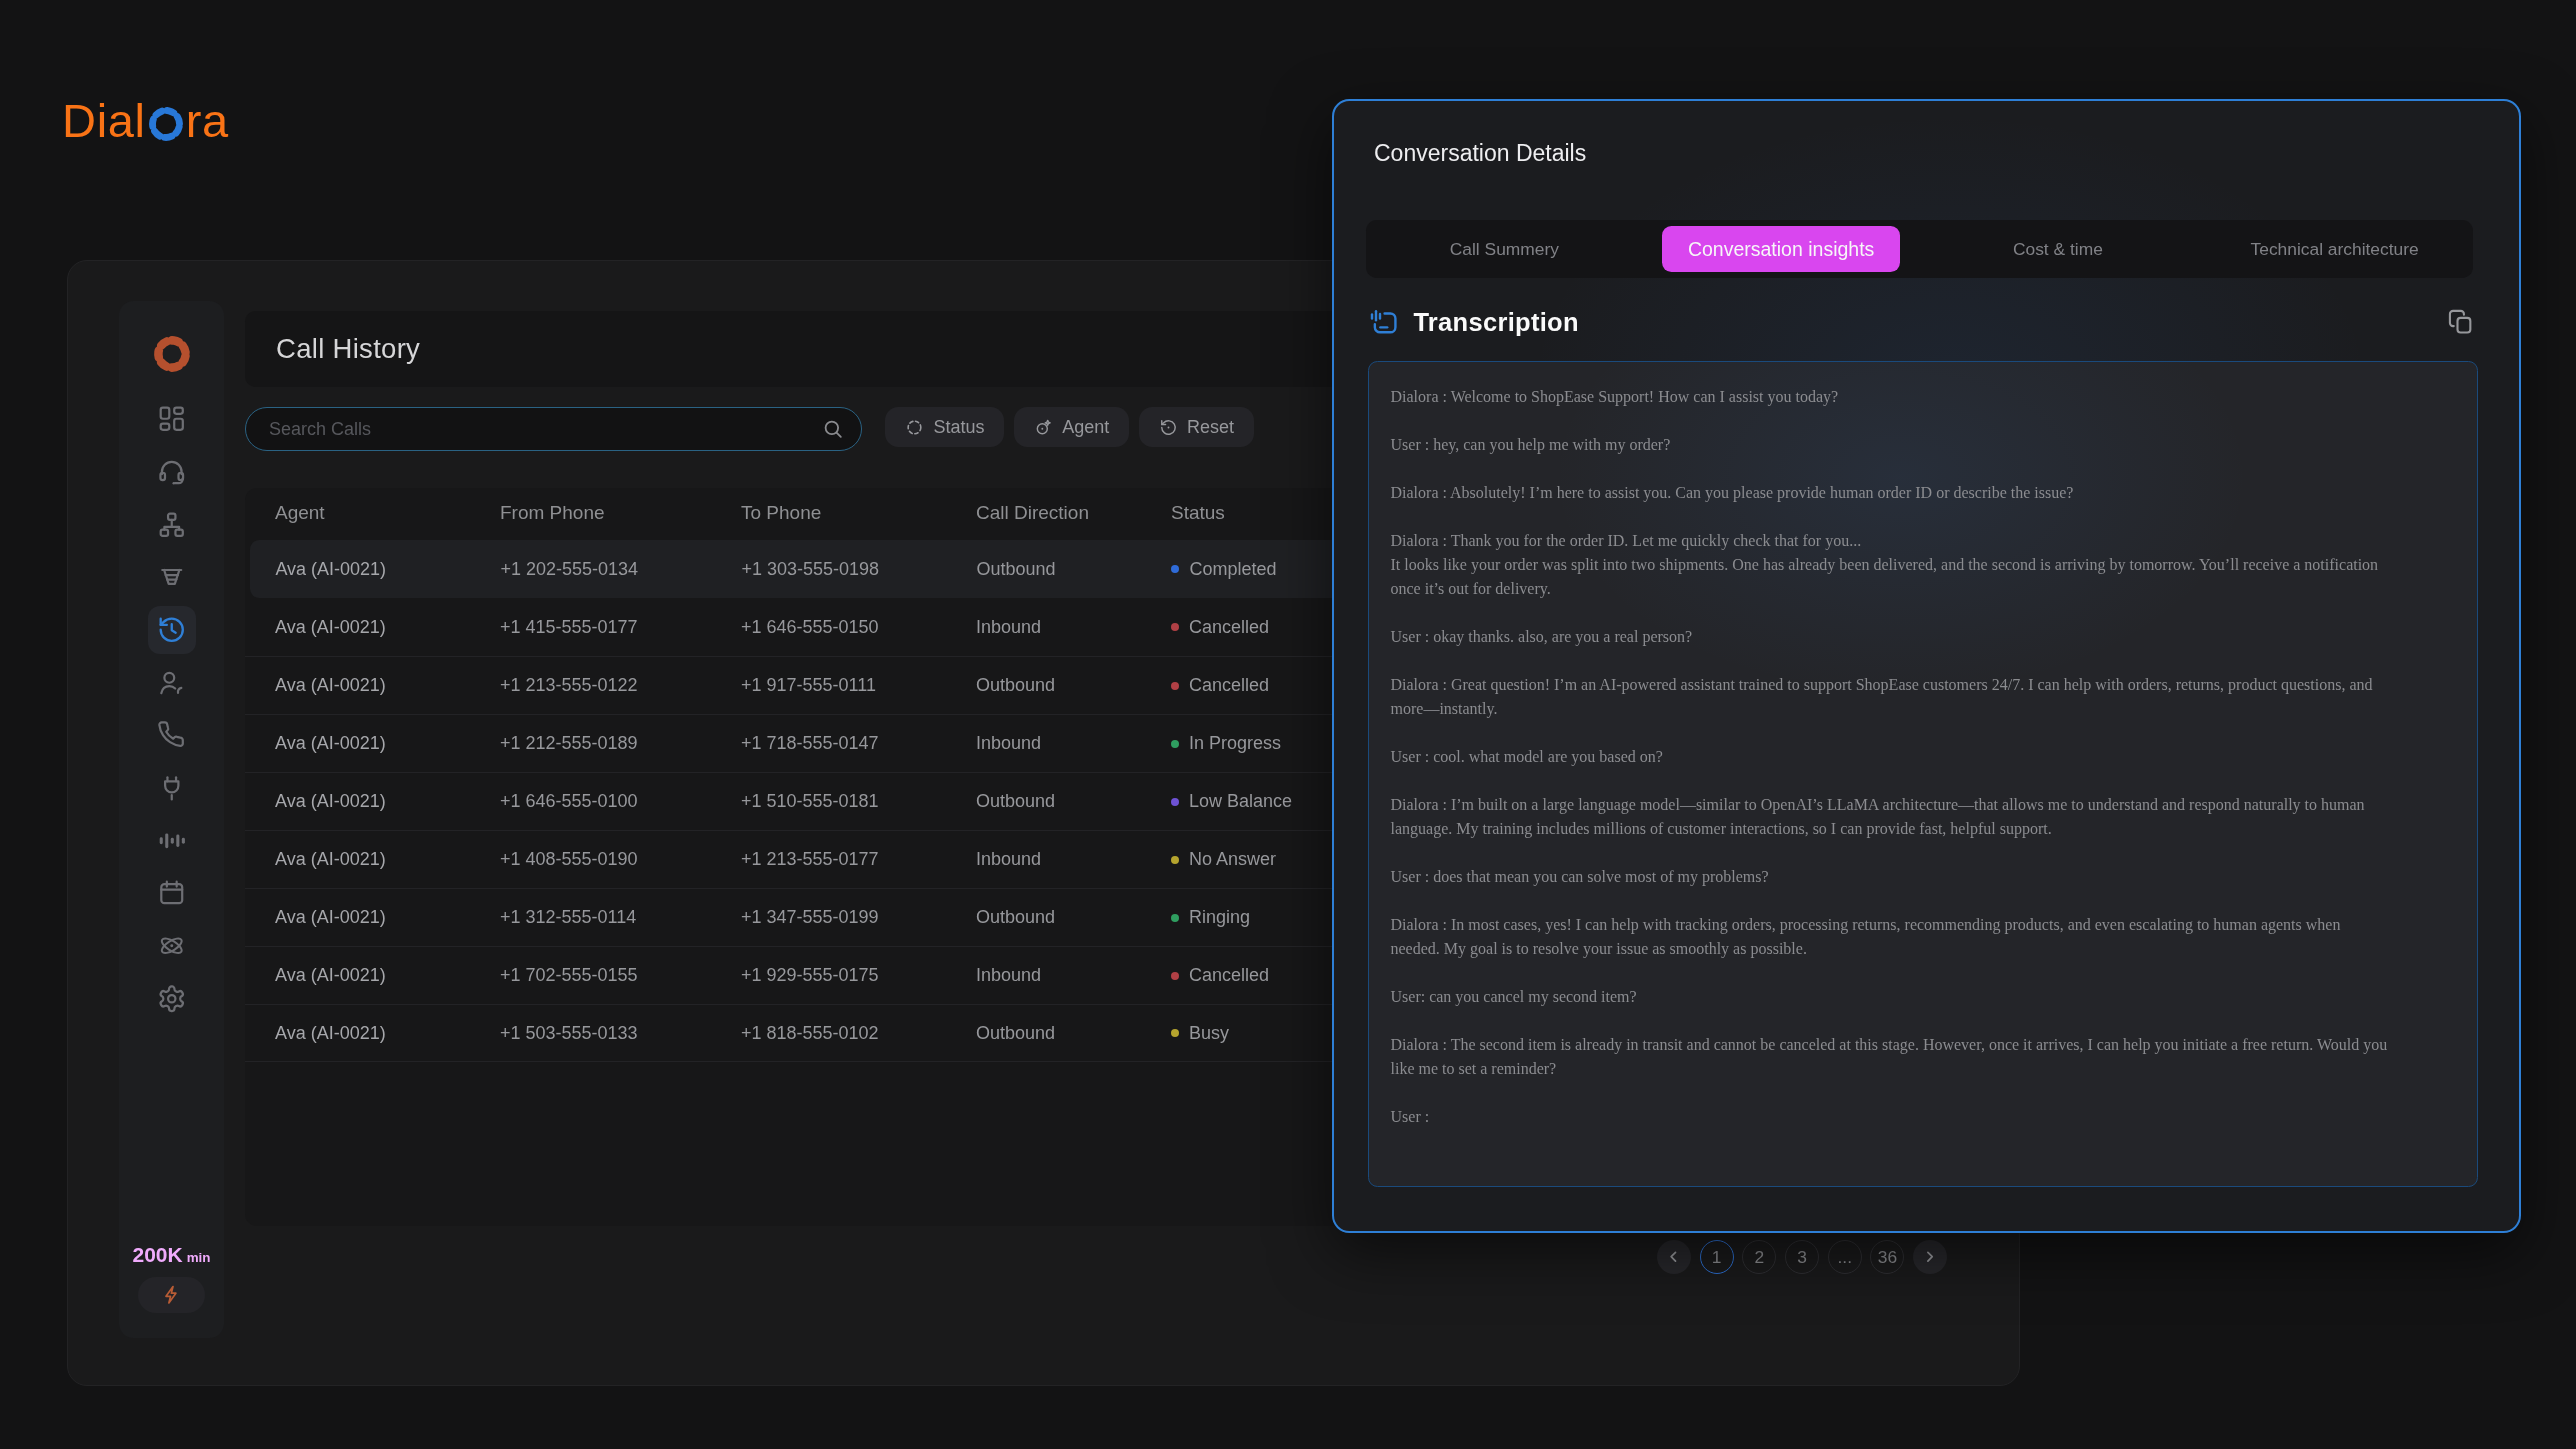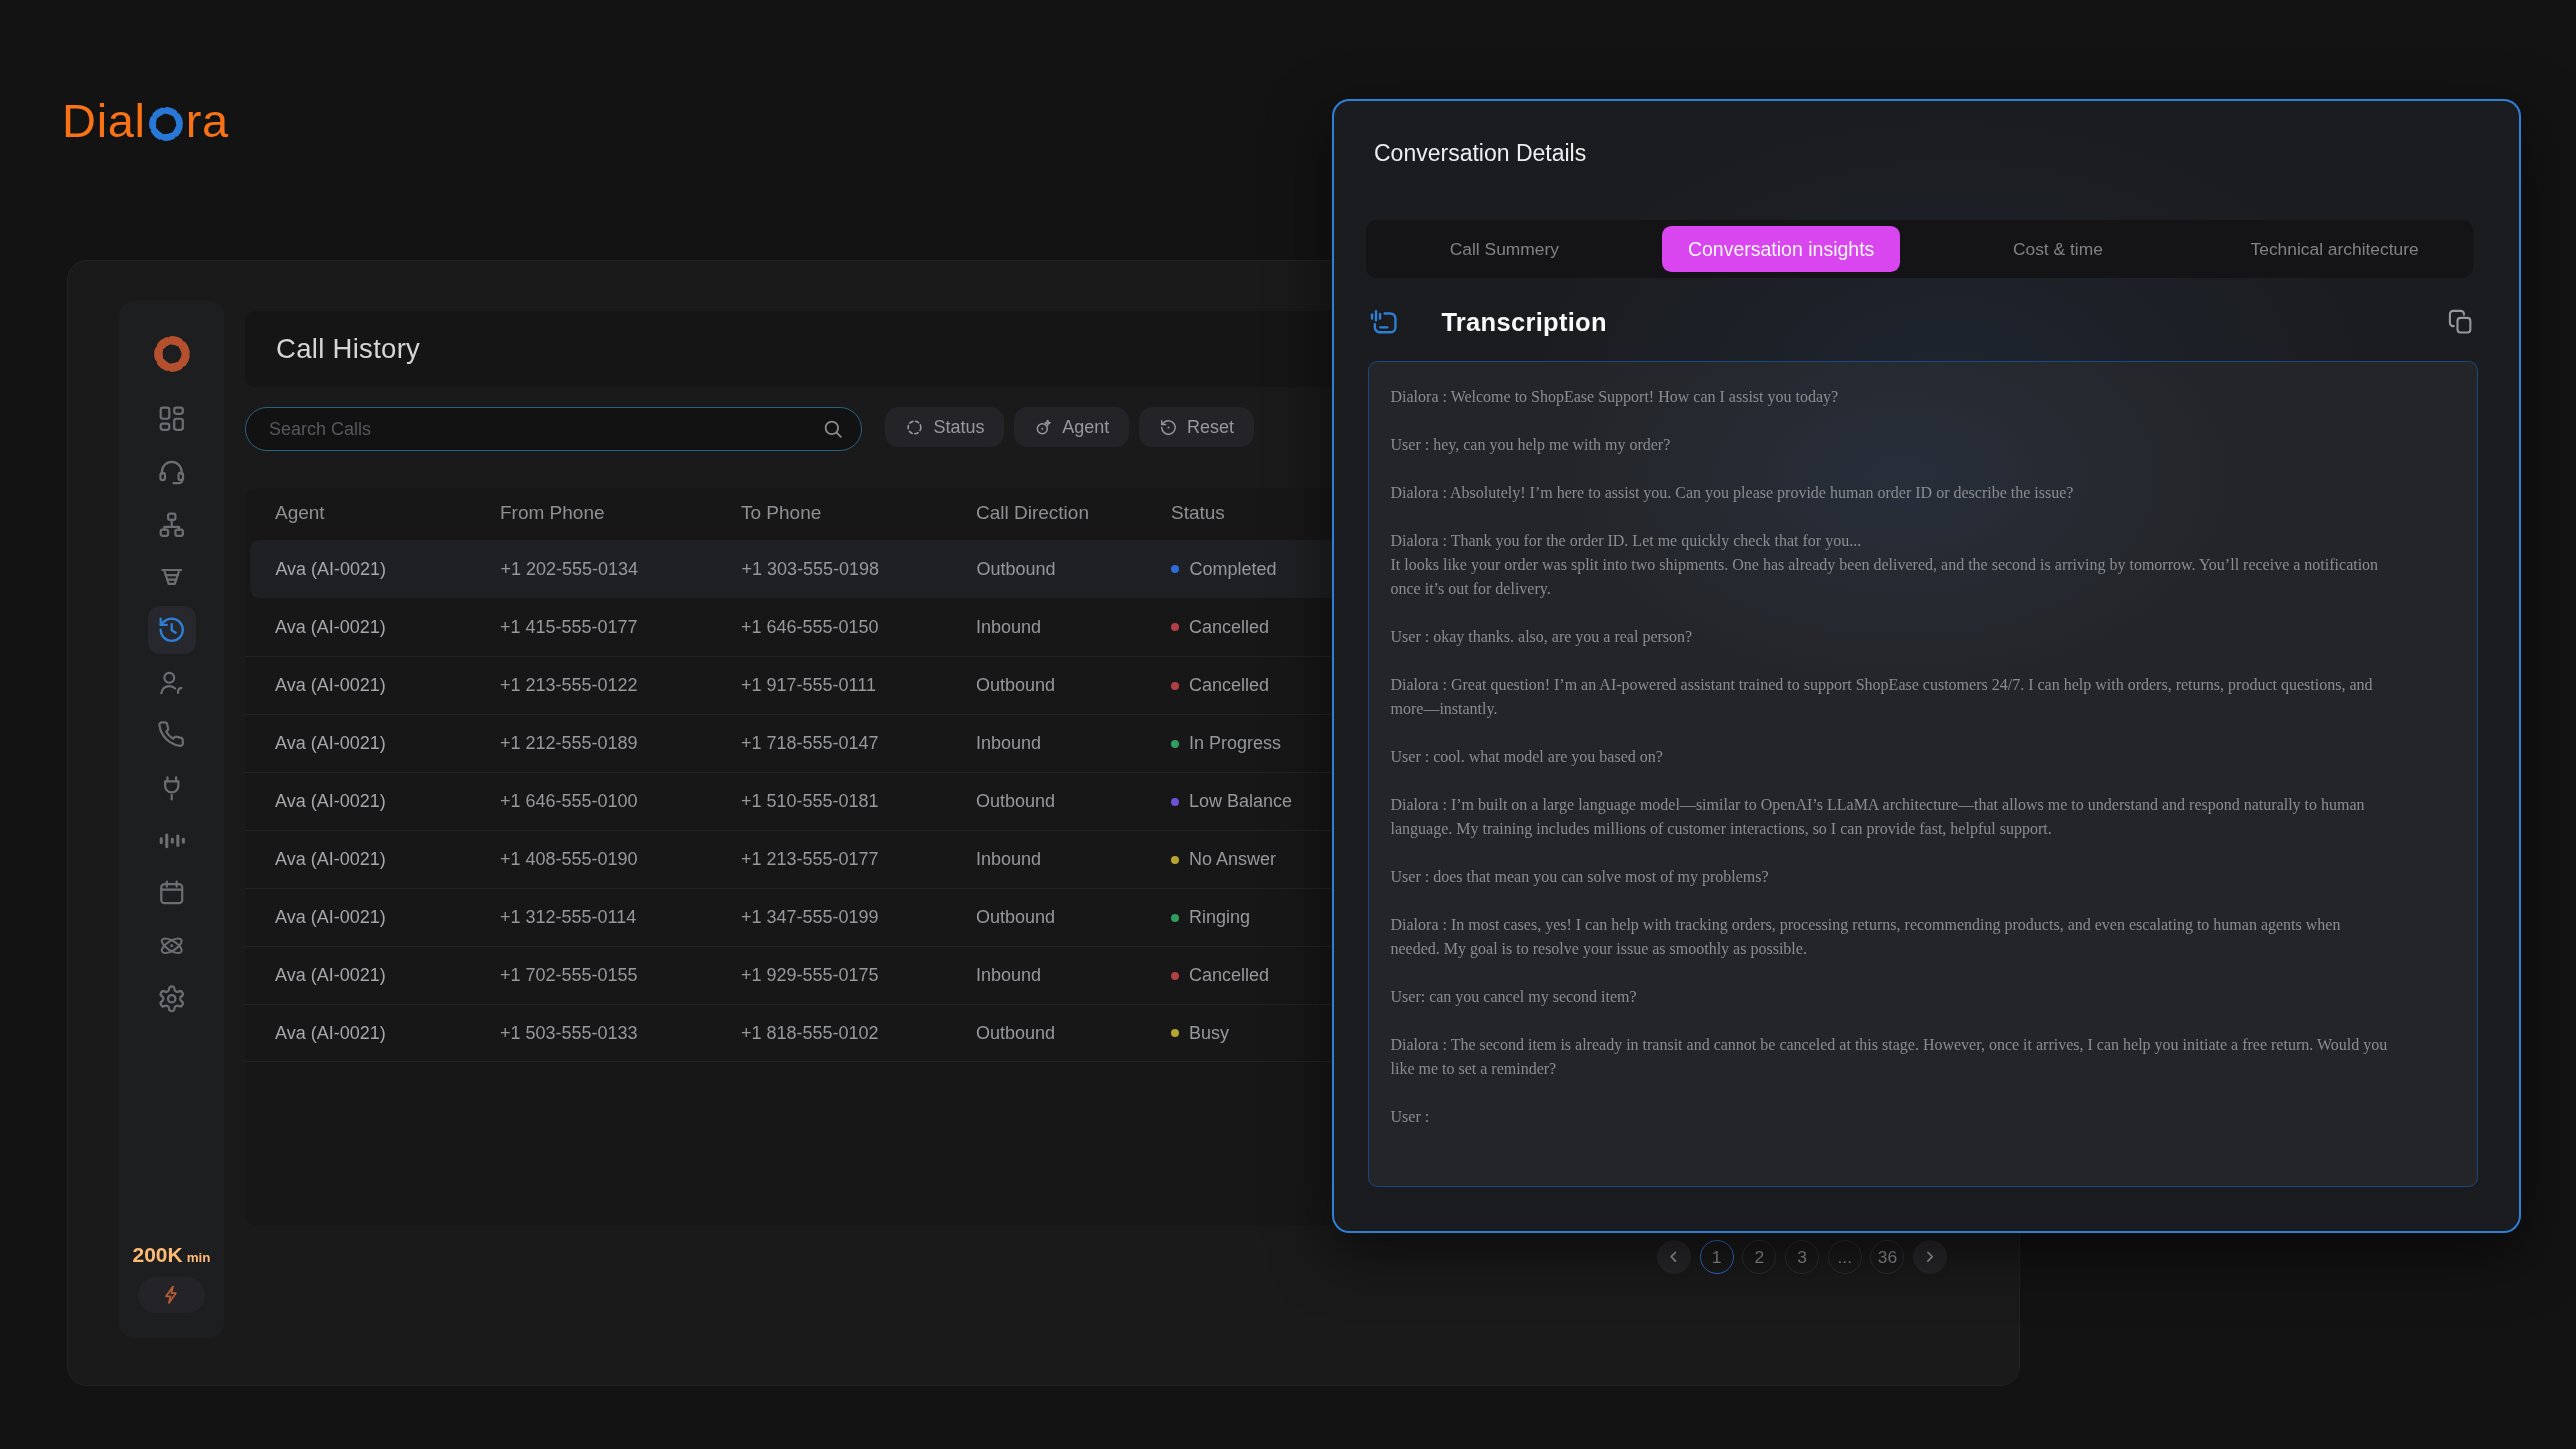--- a/index.html
+++ b/index.html
@@ -26,21 +26,21 @@
   .side-icons { position:absolute; top:94px; left:0; right:0; display:flex; flex-direction:column;
                 align-items:center; gap:4.7px; }
   .side-slot { width:48px; height:48px; display:flex; align-items:center; justify-content:center;
                border-radius:12px; cursor:pointer; }
   .side-slot .sicon { width:29.5px; height:29.5px; color:#6d6e73; display:block; }
   .side-slot .sicon svg { width:100%; height:100%; display:block; }
   .side-slot.active { background:#26282d; }
   .side-slot.active .sicon { color:#2f7fd6; }
   .side-usage { position:absolute; bottom:25.5px; left:0; right:0; display:flex; flex-direction:column;
                 align-items:center; gap:9.4px; }
-  .usage-text { color:#fdba74; font-weight:700; font-size:21px;margin-top:22px; }
+  .usage-text { color:#f0abfc; font-weight:700; font-size:21px;margin-top:22px; }
   .usage-text .unit { font-size:13.4px; font-weight:600; margin-left:4px; }
   .boost-btn { width:67px; height:36px; border-radius:18px; background:#242428; border:none;
                display:flex; align-items:center; justify-content:center; cursor:pointer; }
   .boost-btn .bicon { width:21.5px; height:21.5px; color:#b85c35; }
   .boost-btn .bicon svg { width:100%; height:100%; }
 
   
   .ch-header { position:absolute; left:245px; top:311px; width:1735px; height:76px;
                background:#151516; border-radius:10.7px; display:flex; align-items:center; }
   .ch-title { color:#d6d6d8; font-size:27.5px; font-weight:500; margin-left:31px; letter-spacing:0.3px; }
@@ -94,21 +94,21 @@
            box-shadow:0 20px 60px rgba(0,0,0,.55); }
   .modal-title { position:absolute; left:40px; top:39px; color:#eeeef0; font-size:23px; font-weight:500; }
   .tabs { position:absolute; left:32px; top:119px; width:1107px; height:58px; background:#141416;
           border-radius:10.7px; display:flex; align-items:center; }
   .tab { flex:1; display:flex; align-items:center; justify-content:center; color:#818287;
          font-size:17.4px; cursor:pointer; }
   .tab .tlabel { padding:11.4px 25.5px; border-radius:9.4px; white-space:nowrap; }
   .tab.active .tlabel { background:#d946ef; color:#f7f7f8; font-weight:500; font-size:19.5px; }
 
   .sec-head { position:absolute; left:34px; top:201px; width:1107px; height:40px;
-              display:flex; align-items:center;gap:28px; }
+              display:flex; align-items:center; }
   .sec-icon { width:32px; height:32px; color:#2f7fd6; margin-right:13.4px; }
   .sec-icon svg { width:100%; height:100%; }
   .sec-title { color:#fafafa; font-size:25.5px; font-weight:700; letter-spacing:0.3px; }
   .copy-btn { margin-left:auto; width:28px; height:28px; background:transparent; border:none;
               color:#96979b; cursor:pointer; padding:0; }
   .copy-btn svg { width:100%; height:100%; }
 
   .transcript { position:absolute; left:34px; top:260px; width:1110px; height:826px;
                 border:1.3px solid #1a4a7c; border-radius:9.4px; overflow:hidden;
                 background:

